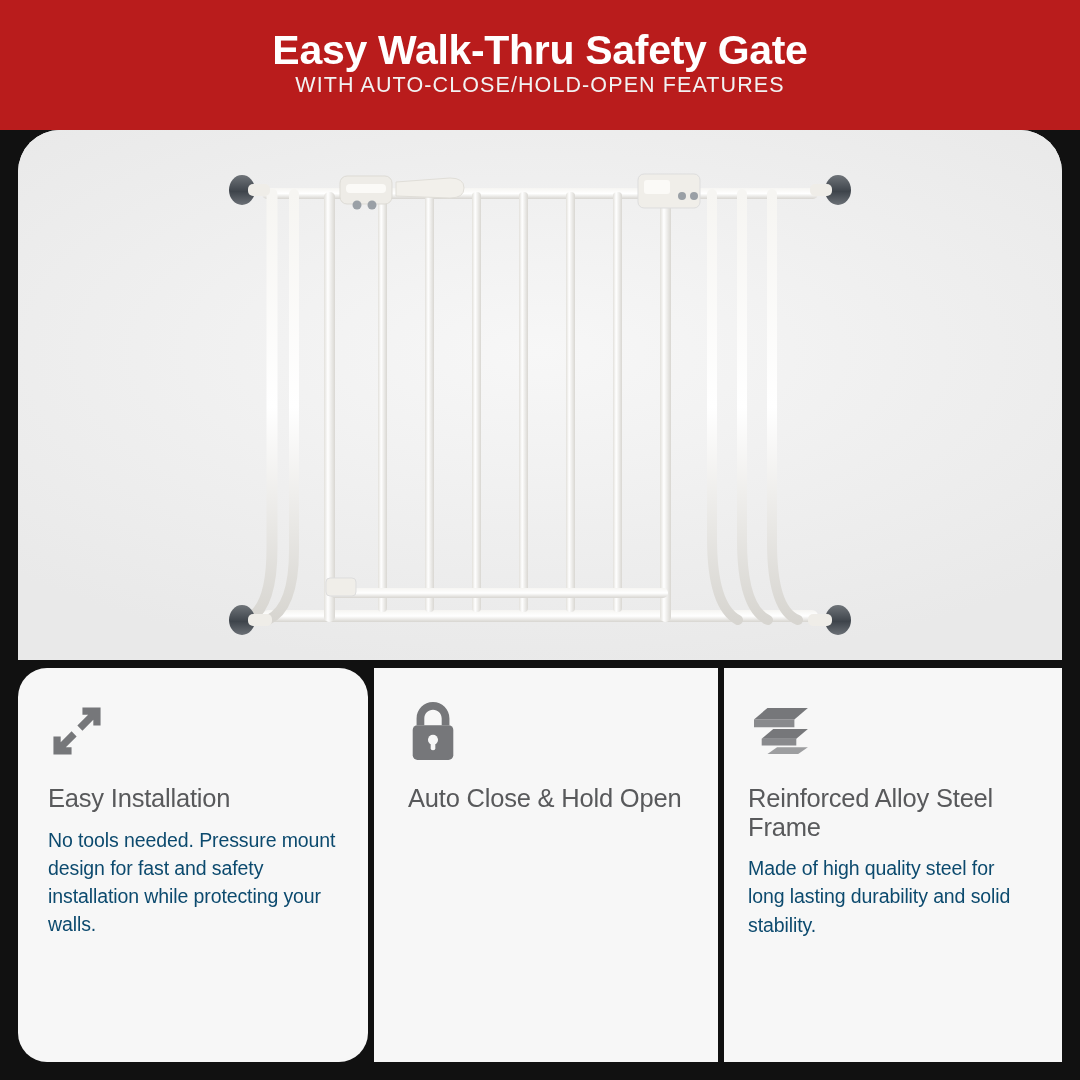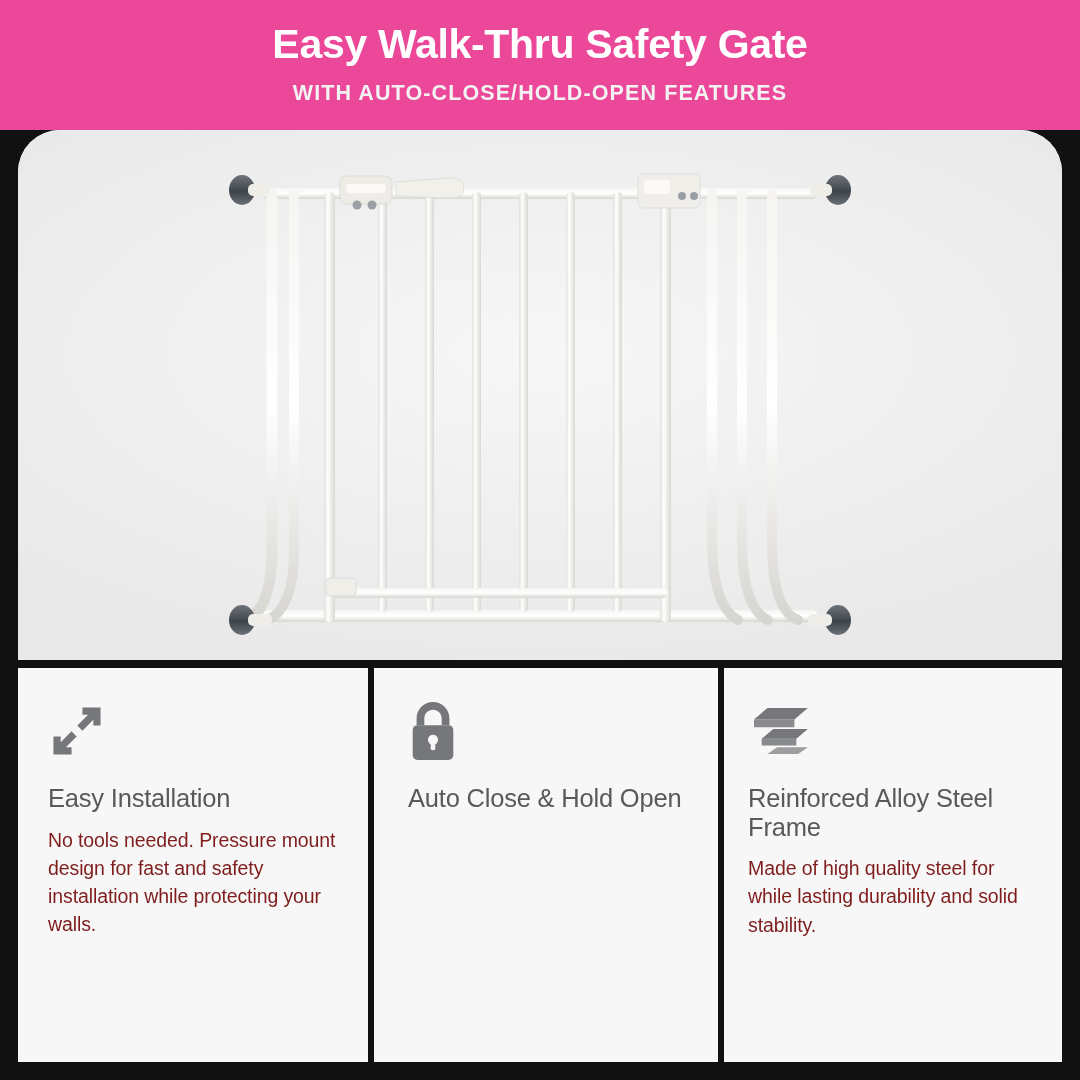--- a/index.html
+++ b/index.html
@@ -12,38 +12,37 @@
   .page {
     position: relative;
     width: 1080px; height: 1080px;
     background: #111111;
   }
 
   
   .header {
     position: absolute;
     top: 0; left: 0; width: 1080px; height: 130px;
-    background: #ec4899;
+    background: #b91c1c;
     display: flex; flex-direction: column;
     align-items: center; justify-content: flex-start;
-    padding-top: 22px;
+    padding-top: 28px;
   }
   .title {
     color: #ffffff;
     font-size: 41px;
     font-weight: bold;
     letter-spacing: -0.3px;
     line-height: 1.1;
   }
   .subtitle {
     color: #f2f2f2;
     font-size: 21.5px;
-    font-weight: 700;
+    font-weight: 400;
     letter-spacing: 1.1px;
-    margin-top: 14px;
   }
 
   
   .hero {
     position: absolute;
     top: 130px; left: 18px;
     width: 1044px; height: 530px;
     background: #f0f0f0;
     border-radius: 42px 42px 0 0;
     overflow: hidden;
@@ -71,39 +70,39 @@
     width: 1044px; height: 394px;
     display: flex;
     gap: 6px;
   }
   .card {
     position: relative;
     background: #f7f7f7;
     padding: 32px 30px 20px 30px;
     flex: 1 1 0;
   }
-  .card:nth-child(1) { flex: 0 0 350px; }
+  .card:nth-child(1) { flex: 0 0 350px; border-radius: 29px; }
   .card:nth-child(2) { flex: 0 0 344px; padding-left: 34px; }
   .card:nth-child(3) { flex: 1 1 auto; padding-left: 24px; }
 
   .card-icon {
     height: 62px;
     display: flex; align-items: center;
     margin-bottom: 22px;
   }
   .card-title {
     color: #58595b;
     font-size: 25.5px;
     font-weight: 400;
     line-height: 1.12;
     margin-bottom: 13px;
     letter-spacing: -0.2px;
   }
   .card-body {
-    color: #7f1d1d;
+    color: #0c4a6e;
     font-size: 19.5px;
     font-weight: 400;
     line-height: 1.45;
     letter-spacing: -0.1px;
   }
   .icon-fill { fill: #76777a; }
 </style>
 </head>
 <body>
 
@@ -230,17 +229,17 @@
           <g class="icon-fill">
             <path d="M20 2 L62 2 L48 14 L6 14 Z"></path>
             <path d="M6 14 L48 14 L48 22 L6 22 Z" opacity="0.85"></path>
             <path d="M26 24 L62 24 L50 34 L14 34 Z"></path>
             <path d="M14 34 L50 34 L50 41 L14 41 Z" opacity="0.85"></path>
             <path d="M30 43 L62 43 L52 50 L20 50 Z" opacity="0.7"></path>
           </g>
         </svg>
       </div>
       <div class="card-title">Reinforced Alloy Steel Frame</div>
-      <div class="card-body">Made of high quality steel for while lasting durability and solid stability.</div>
+      <div class="card-body">Made of high quality steel for long lasting durability and solid stability.</div>
     </div>
 
   </div>
 </div>
 
 </body></html>

